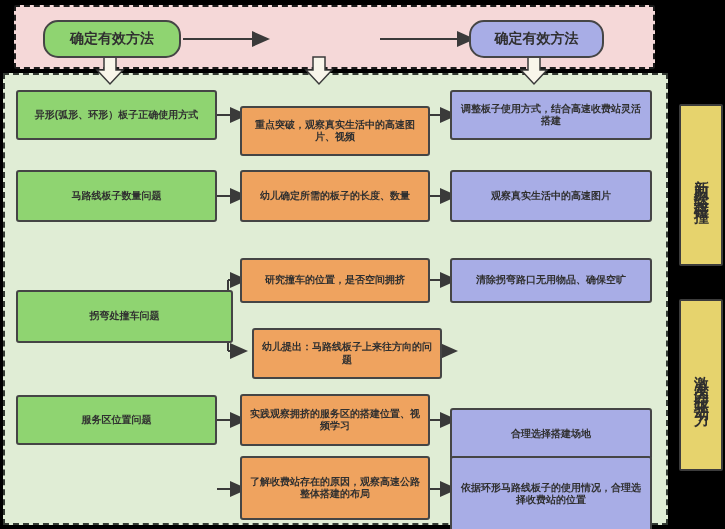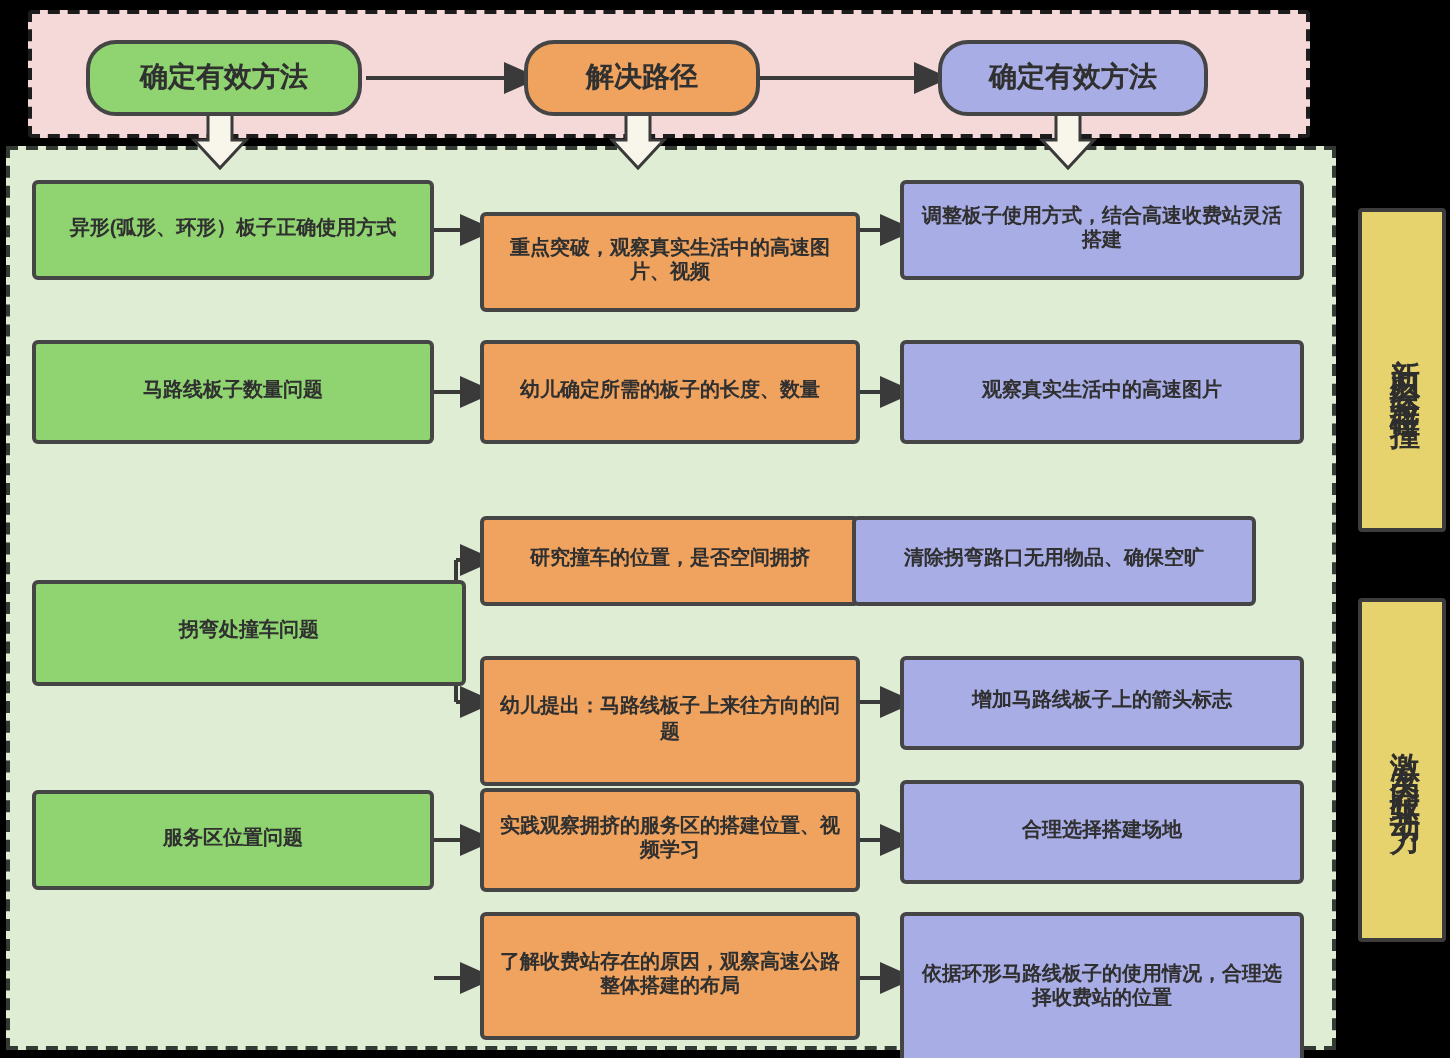--- a/index.html
+++ b/index.html
@@ -91,40 +91,38 @@
     </g>
 
     <g fill="#F8F5EA" stroke="#3A3A3A" stroke-width="1.5">
       <polygon points="104,57 116,57 116,70 123,70 110,84 97,70 104,70"></polygon>
       <polygon points="313,57 325,57 325,70 332,70 319,84 306,70 313,70"></polygon>
       <polygon points="528,57 540,57 540,70 547,70 534,84 521,70 528,70"></polygon>
     </g>
   </svg>
 
   <div class="pill green" style="left:43px;top:20px;width:138px;">确定有效方法</div>
-  <div class="pill orange" style="left:262px;top:20px;width:118px;">解决路径</div>
   <div class="pill purple" style="left:469px;top:20px;width:135px;">确定有效方法</div>
 
   <div class="box green" style="left:16px;top:90px;width:201px;height:50px;">异形(弧形、环形）板子正确使用方式</div>
   <div class="box orange" style="left:240px;top:90px;width:190px;height:50px;margin-top:16px;">重点突破，观察真实生活中的高速图片、视频</div>
   <div class="box purple" style="left:450px;top:90px;width:202px;height:50px;">调整板子使用方式，结合高速收费站灵活搭建</div>
 
   <div class="box green" style="left:16px;top:170px;width:201px;height:52px;">马路线板子数量问题</div>
   <div class="box orange" style="left:240px;top:170px;width:190px;height:52px;">幼儿确定所需的板子的长度、数量</div>
   <div class="box purple" style="left:450px;top:170px;width:202px;height:52px;">观察真实生活中的高速图片</div>
 
   <div class="box green" style="left:16px;top:290px;width:217px;height:53px;">拐弯处撞车问题</div>
   <div class="box orange" style="left:240px;top:258px;width:190px;height:45px;">研究撞车的位置，是否空间拥挤</div>
-  <div class="box purple" style="left:426px;top:258px;width:202px;height:45px;">清除拐弯路口无用物品、确保空旷</div>
-  <div class="box orange" style="left:240px;top:328px;width:190px;height:65px;">幼儿提出：马路线板子上来往方向的问题</div>
-  <div class="box purple" style="left:450px;top:328px;width:202px;height:47px;">增加马路线板子上的箭头标志</div>
+  <div class="box purple" style="left:450px;top:258px;width:202px;height:45px;">清除拐弯路口无用物品、确保空旷</div>
+  <div class="box orange" style="left:252px;top:328px;width:190px;height:51px;">幼儿提出：马路线板子上来往方向的问题</div>
 
   <div class="box green" style="left:16px;top:395px;width:201px;height:50px;">服务区位置问题</div>
   <div class="box orange" style="left:240px;top:394px;width:190px;height:52px;">实践观察拥挤的服务区的搭建位置、视频学习</div>
-  <div class="box purple" style="left:450px;top:390px;width:202px;height:52px;">合理选择搭建场地</div>
+  <div class="box purple" style="left:450px;top:408px;width:202px;height:52px;">合理选择搭建场地</div>
 
   <div class="box orange" style="left:240px;top:456px;width:190px;height:64px;">了解收费站存在的原因，观察高速公路整体搭建的布局</div>
   <div class="box purple" style="left:450px;top:456px;width:202px;height:76px;">依据环形马路线板子的使用情况，合理选择收费站的位置</div>
 
   <div class="side-box" style="top:104px;height:162px;">
     <span class="vtext">新旧经验碰撞</span>
   </div>
   <div class="side-box" style="top:299px;height:172px;">
     <span class="vtext">激发内在驱动力</span>
   </div>

